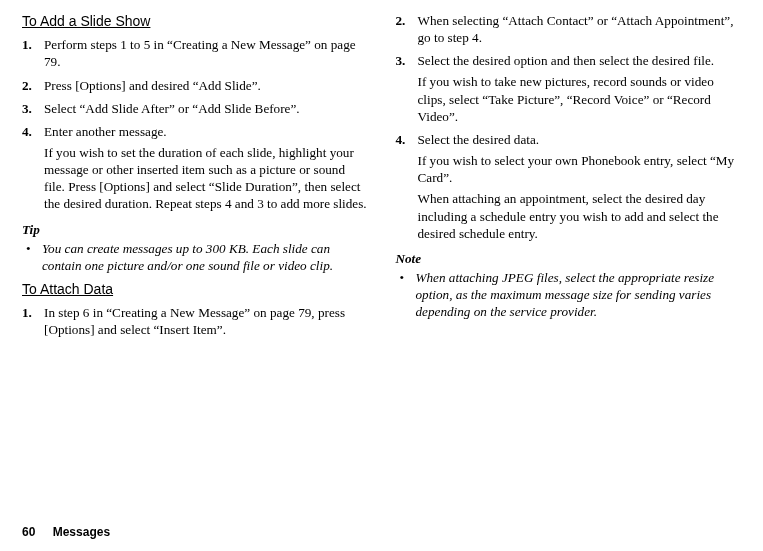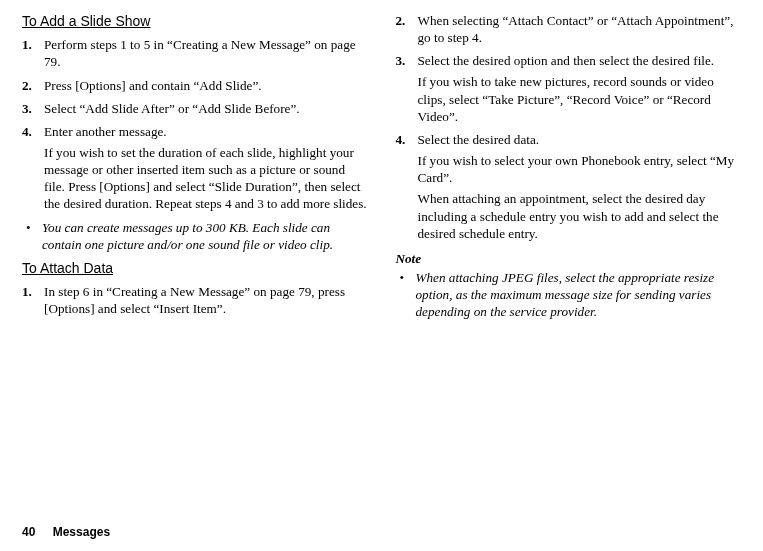--- a/index.html
+++ b/index.html
@@ -95,33 +95,34 @@
 
   <div class="section-heading">To Add a Slide Show</div>
 
   <ol class="steps">
     <li>
       <span class="step-num">1.</span>
       <span class="step-text">Perform steps 1 to 5 in “Creating a New Message” on page 79.</span>
     </li>
     <li>
       <span class="step-num">2.</span>
-      <span class="step-text">Press [Options] and contain “Add Slide”.</span>
+      <span class="step-text">Press [Options] and desired “Add Slide”.</span>
     </li>
     <li>
       <span class="step-num">3.</span>
       <span class="step-text">Select “Add Slide After” or “Add Slide Before”.</span>
     </li>
     <li>
       <span class="step-num">4.</span>
       <span class="step-text">Enter another message.</span>
       <span class="step-extra">If you wish to set the duration of each slide, highlight your message or other inserted item such as a picture or sound file. Press [Options] and select “Slide Duration”, then select the desired duration. Repeat steps 4 and 3 to add more slides.</span>
     </li>
   </ol>
 
+  <div class="label-heading">Tip</div>
   <ul class="bullets">
     <li>You can create messages up to 300 KB. Each slide can contain one picture and/or one sound file or video clip.</li>
   </ul>
 
   <div class="section-heading">To Attach Data</div>
 
   <ol class="steps">
     <li>
       <span class="step-num">1.</span>
       <span class="step-text">In step 6 in “Creating a New Message” on page 79, press [Options] and select “Insert Item”.</span>
@@ -147,15 +148,15 @@
   </ol>
 
   <div class="label-heading">Note</div>
   <ul class="bullets">
     <li>When attaching JPEG files, select the appropriate resize option, as the maximum message size for sending varies depending on the service provider.</li>
   </ul>
 
 </div>
 
 <div class="footer">
-  <span>40</span>
+  <span>60</span>
   <span class="chap">Messages</span>
 </div>
 
 </body></html>

